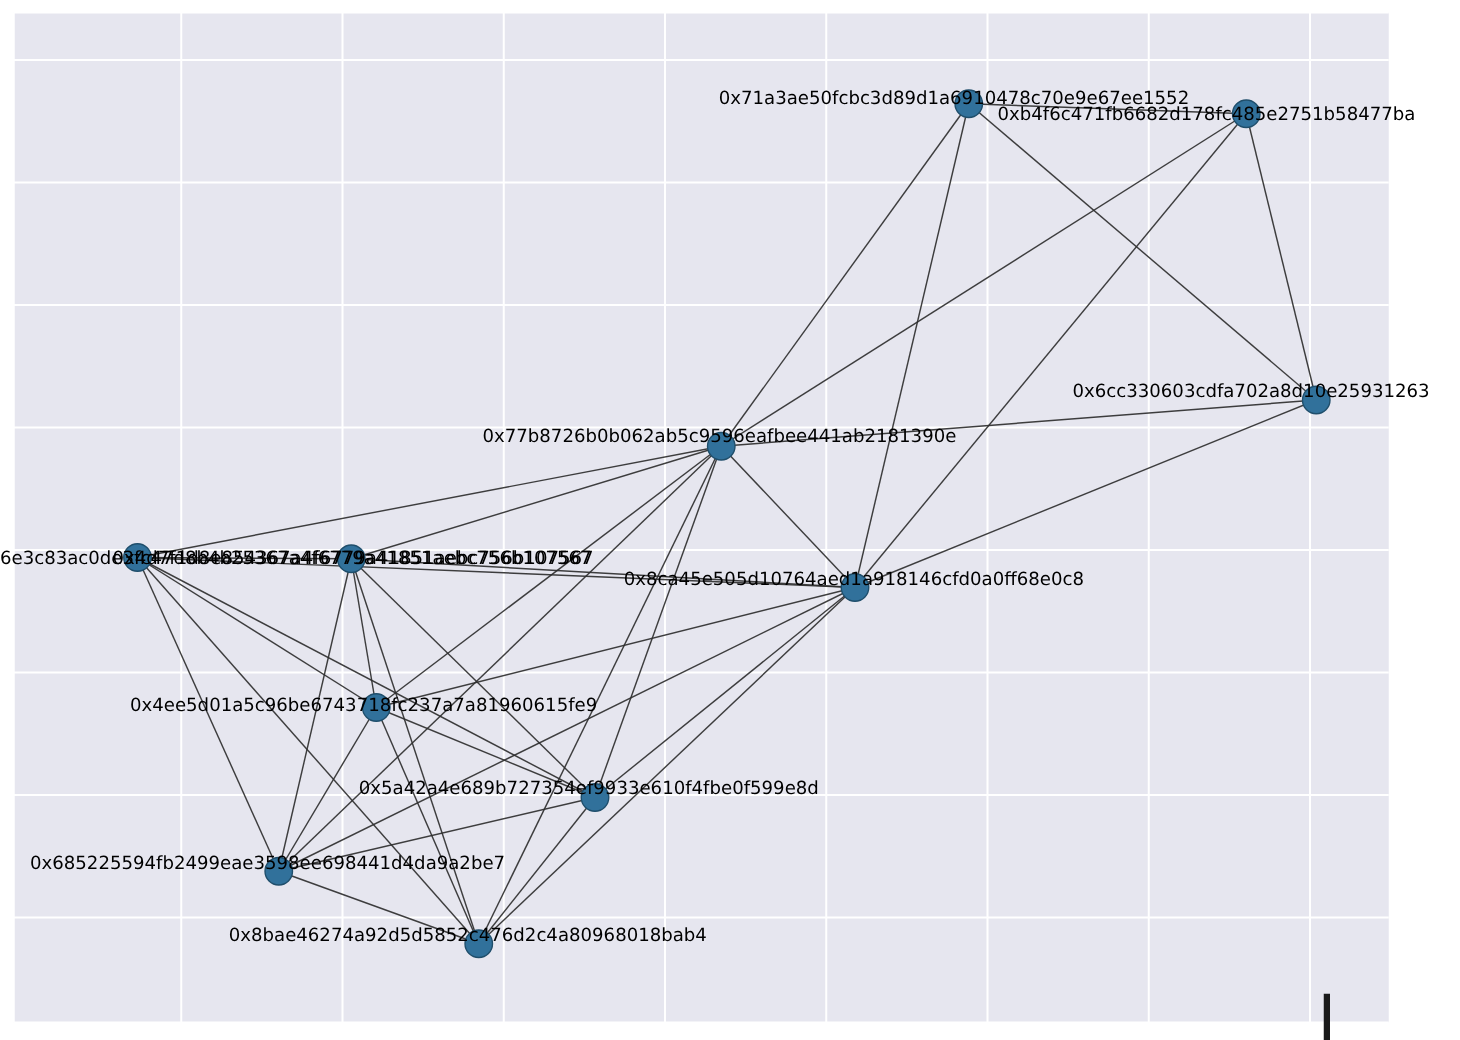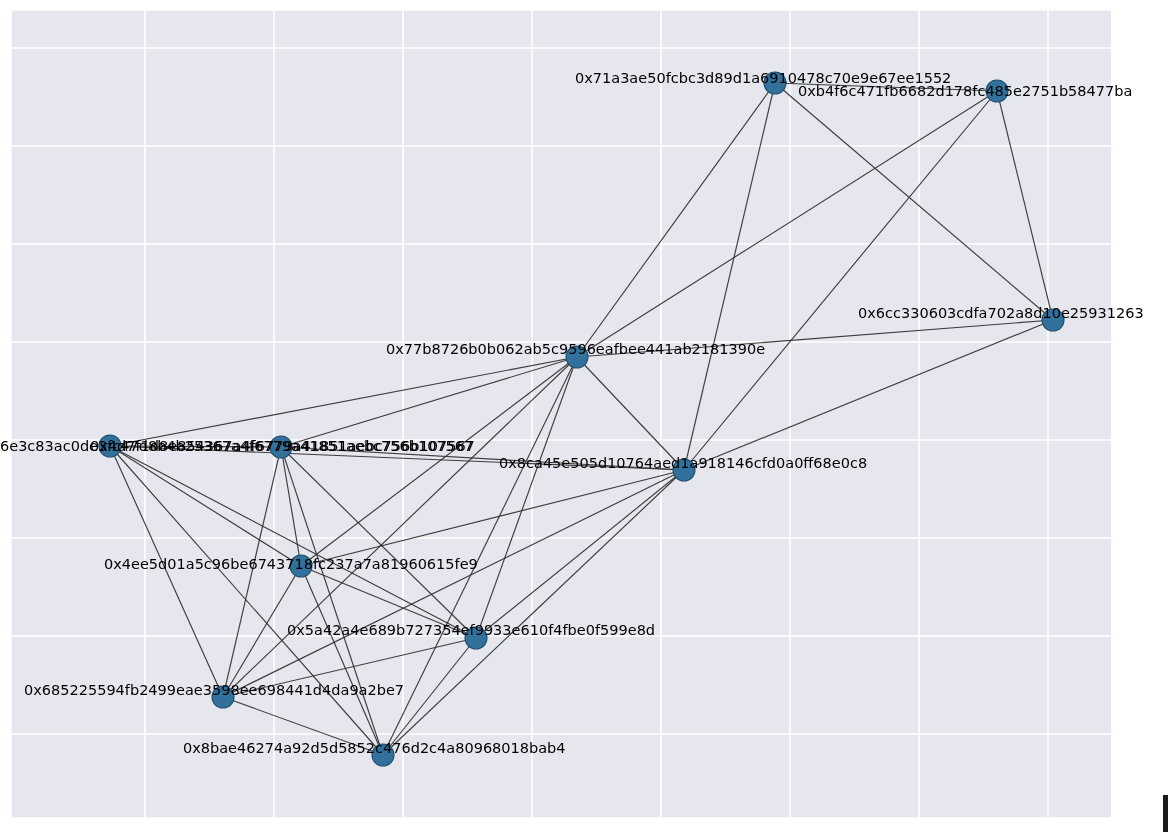--- a/index.html
+++ b/index.html
@@ -1,18 +1,18 @@
 <!DOCTYPE html>
 <html><head>
 <meta charset="utf-8">
 <title>Network Graph</title>
 <style>
   html,body{margin:0;padding:0;}
   body{width:1168px;height:832px;background:#ffffff;font-family:"DejaVu Sans",sans-serif;overflow:hidden;}
-  #stage{position:relative;width:1168px;height:832px;}
+  #stage{position:relative;width:1046px;height:832px;padding-left:18px;}
   #plot{position:absolute;left:11px;top:10px;width:1100px;height:808px;background:#e6e6ef;}
   #gridsvg,#netsvg{position:absolute;left:0;top:0;width:1168px;height:832px;}
   #netsvg{pointer-events:none;}
   .gridline{stroke:#ffffff;stroke-width:1.6;}
   .edge{stroke:#2f2f2f;stroke-width:1.15;fill:none;opacity:.92;}
   .node circle{fill:#31719b;stroke:#1f4e6b;stroke-width:1.1;}
   .nlabel{font-family:"DejaVu Sans",sans-serif;font-size:14.5px;fill:#000000;dominant-baseline:middle;white-space:pre;}
   #rightbar{position:absolute;right:0px;top:795px;width:5px;height:37px;background:#1a1a1a;}
 </style>
 </head>

